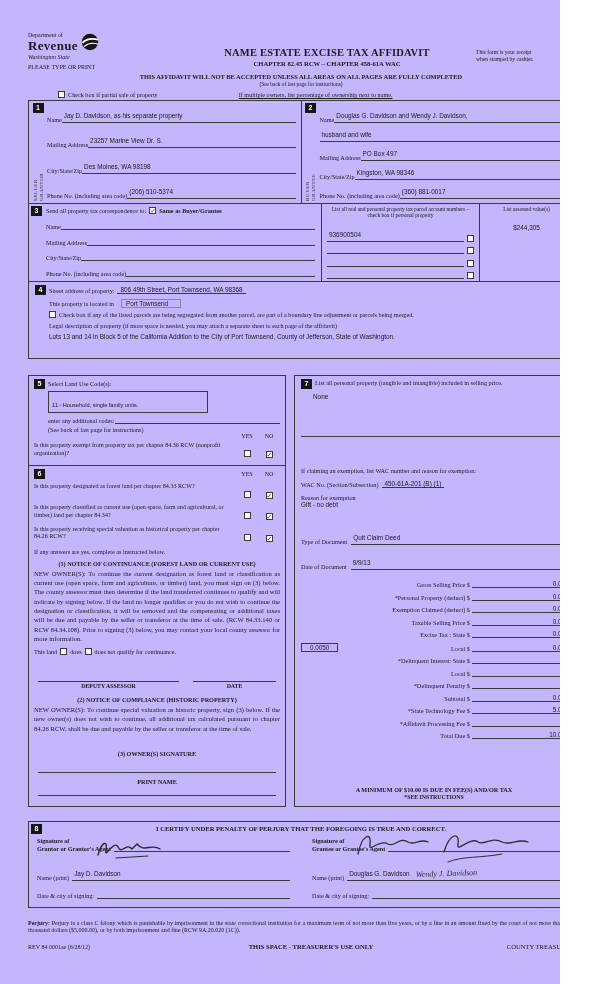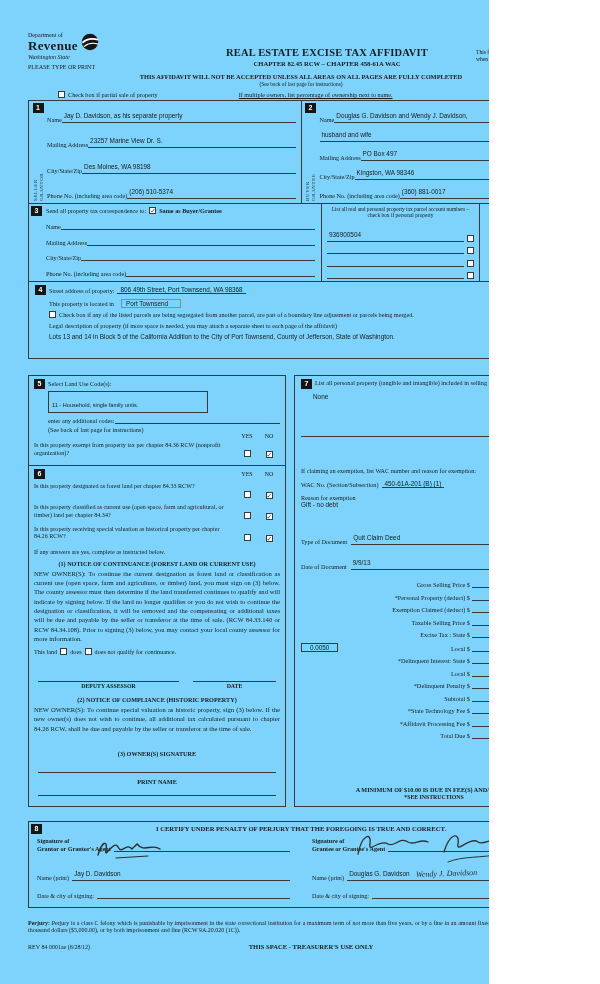--- a/index.html
+++ b/index.html
@@ -1,17 +1,17 @@
 <!DOCTYPE html>
 <html><head>
 <meta charset="utf-8">
 <style>
   *{margin:0;padding:0;box-sizing:border-box;}
   html,body{background:#ffffff;}
-  .page{position:relative;width:489px;height:984px;background:#7dd3fc;font-family:"Liberation Serif",serif;color:#1b1b1b;overflow:hidden;}
+  .page{position:relative;width:560px;height:984px;background:#c4b5fd;font-family:"Liberation Serif",serif;color:#1b1b1b;overflow:hidden;}
   .content{position:absolute;left:28px;top:32px;width:546px;}
   .b{font-weight:bold;}
   .ctr{text-align:center;}
   .lbl{font-size:6.2px;}
   .sm{font-size:5.4px;}
   .val{font-family:"Liberation Sans",sans-serif;font-size:6.4px;}
   .frow{display:flex;align-items:flex-end;}
   .fill{flex:1;border-bottom:1px solid #3a3a3a;padding:0 2px;min-height:8px;}
   .cb{display:inline-block;width:7px;height:7px;border:1px solid #3a3a3a;font-size:6.5px;line-height:6px;text-align:center;vertical-align:-1px;font-family:"DejaVu Sans",sans-serif;flex:none;background:#fff;}
   .num{display:inline-block;min-width:11px;height:10px;background:#151515;color:#fff;font-size:7px;font-weight:bold;text-align:center;line-height:10px;font-family:"Liberation Sans",sans-serif;flex:none;}
@@ -120,21 +120,21 @@
           </div>
           <svg class="lgmark" viewBox="0 0 24 24">
             <circle cx="12" cy="12" r="11" fill="#161616"></circle>
             <path d="M2 13 C 8 7, 16 7, 23 9" stroke="#ffffff" stroke-width="2.4" fill="none"></path>
             <path d="M4 18 C 10 13, 18 13, 23 15" stroke="#ffffff" stroke-width="1.5" fill="none"></path>
           </svg>
         </div>
         <div class="ptp">PLEASE TYPE OR PRINT</div>
       </div>
       <div class="hdr-mid">
-        <div class="title b">REAL ESTATE EXCISE TAX AFFIDAVIT</div>
+        <div class="title b">NAME ESTATE EXCISE TAX AFFIDAVIT</div>
         <div class="chapter">CHAPTER 82.45 RCW – CHAPTER 458-61A WAC</div>
       </div>
       <div class="hdr-right">
         <div>This form is your receipt</div>
         <div>when stamped by cashier.</div>
       </div>
     </div>
     <div class="warn b ctr">THIS AFFIDAVIT WILL NOT BE ACCEPTED UNLESS ALL AREAS ON ALL PAGES ARE FULLY COMPLETED</div>
     <div class="seeback ctr sm">(See back of last page for instructions)</div>
     <div class="partial-row">

